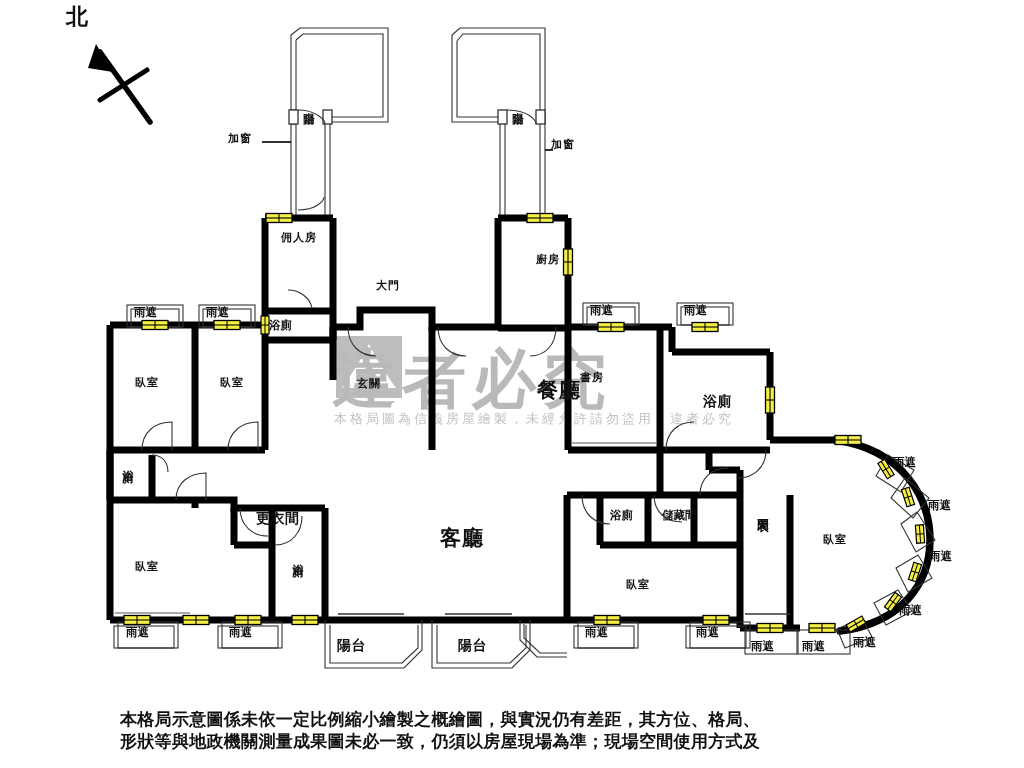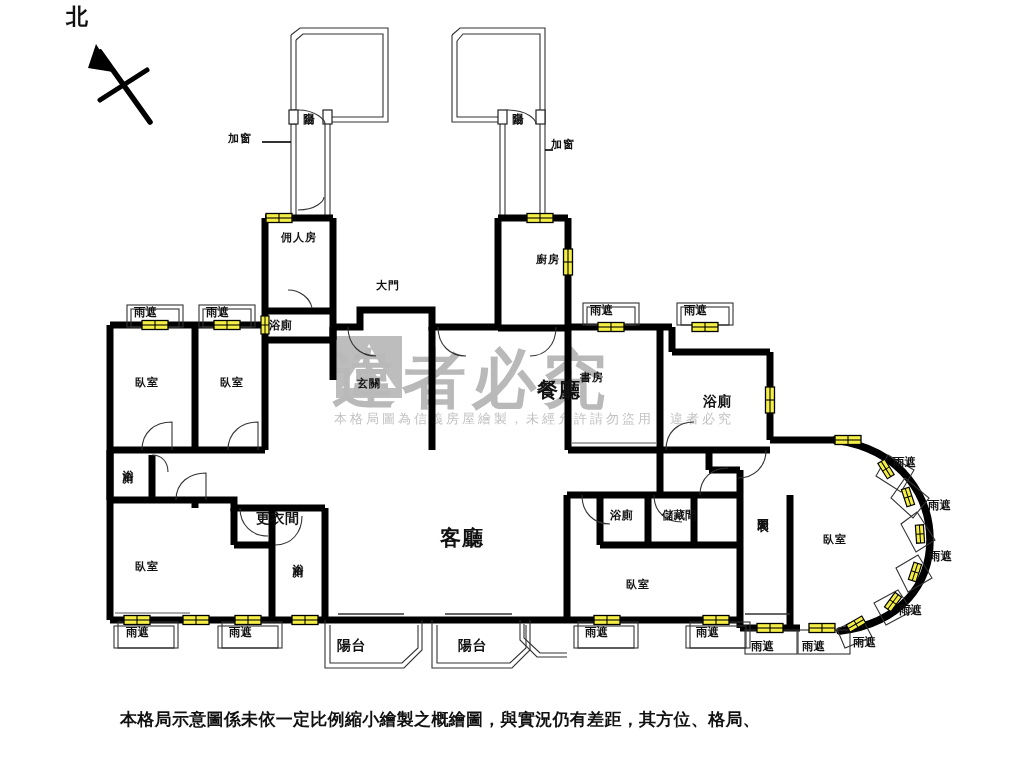--- a/index.html
+++ b/index.html
@@ -322,15 +322,16 @@
   <div class="lbl xs" style="left:853px;top:637px;">雨遮</div>
   <div class="lbl xs" style="left:802px;top:641px;">雨遮</div>
   <div class="lbl xs" style="left:751px;top:641px;">雨遮</div>
   <div class="lbl xs" style="left:696px;top:627px;">雨遮</div>
   <div class="lbl xs" style="left:585px;top:627px;">雨遮</div>
   <div class="lbl xs" style="left:229px;top:627px;">雨遮</div>
   <div class="lbl xs" style="left:126px;top:627px;">雨遮</div>
 
   <div class="disclaimer">
     <div>本格局示意圖係未依一定比例縮小繪製之概繪圖，與實況仍有差距，其方位、格局、</div>
+    <div>形狀等與地政機關測量成果圖未必一致，仍須以房屋現場為準；現場空間使用方式及</div>
   </div>
 
 </div>
 
 </body></html>

